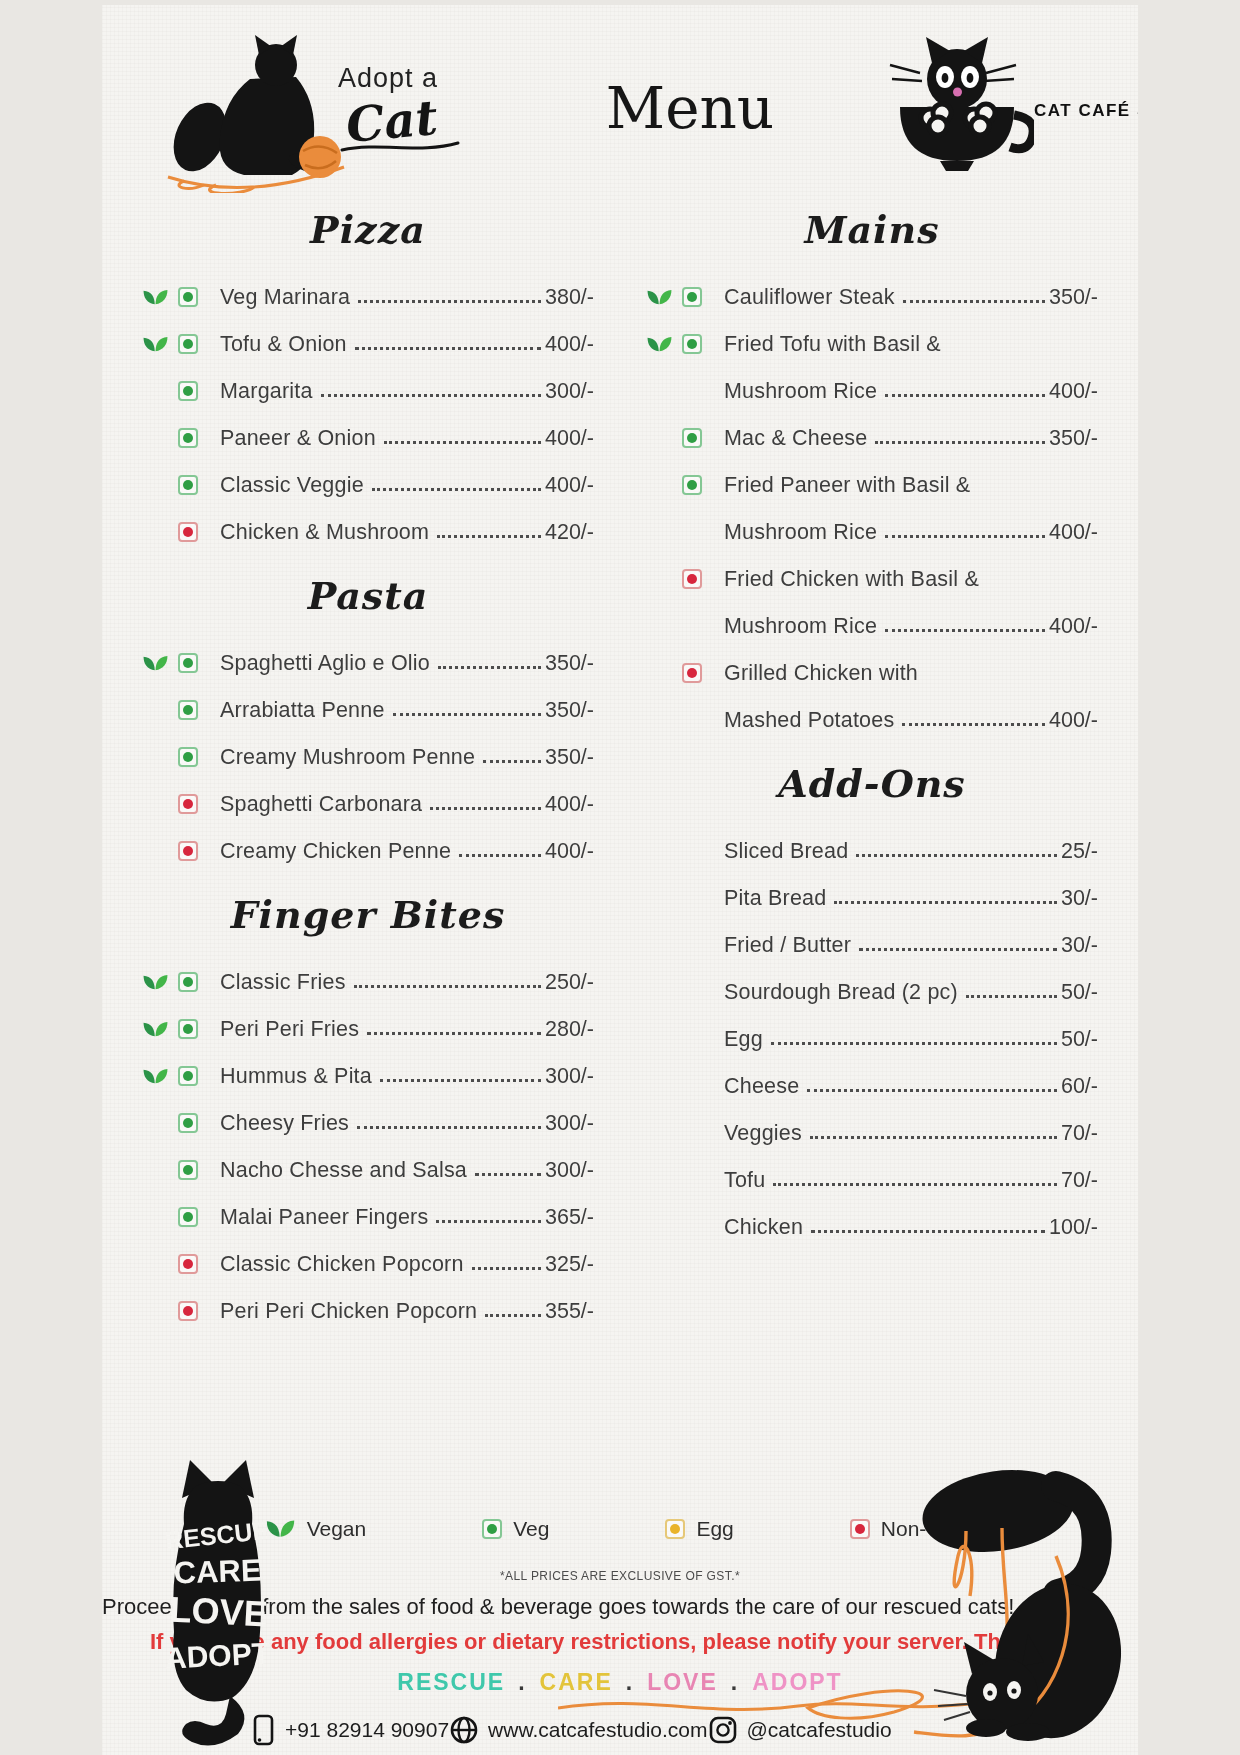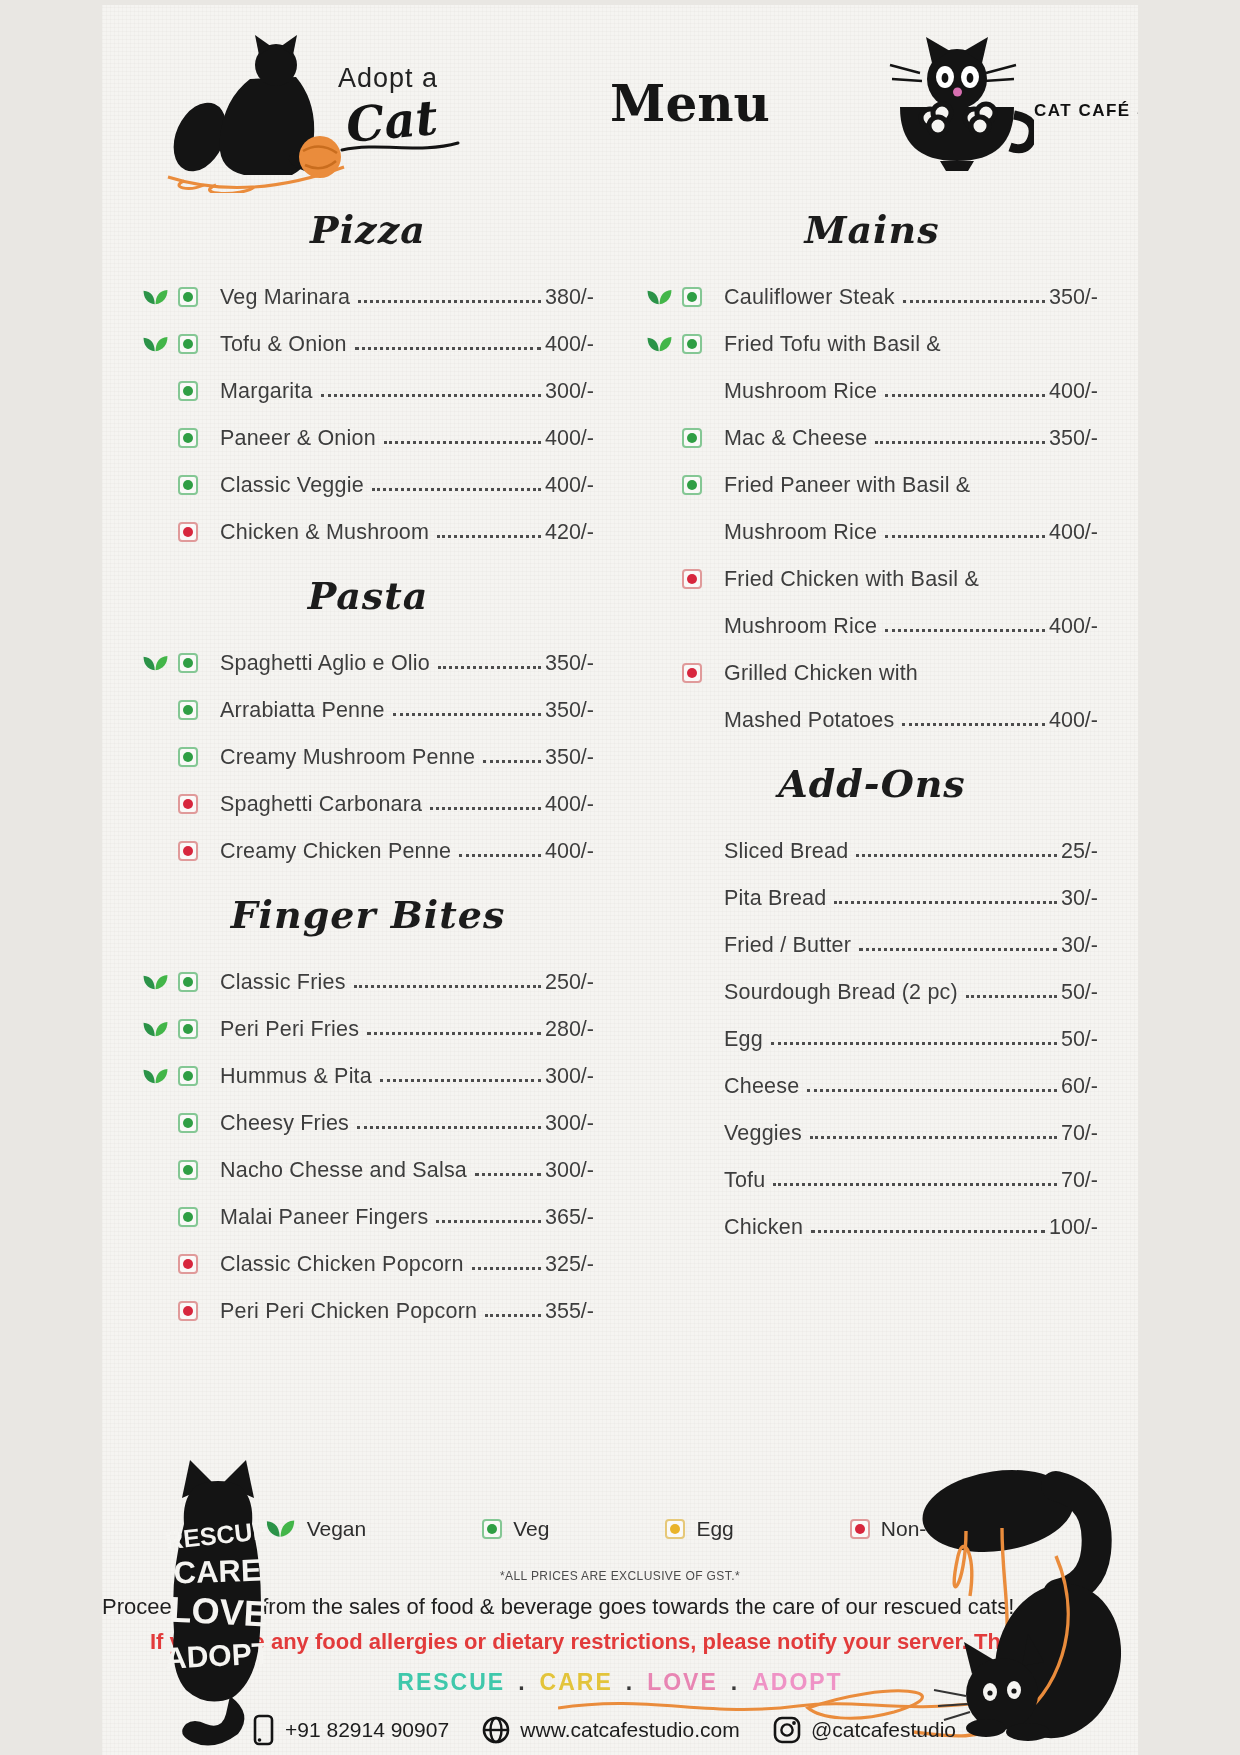--- a/index.html
+++ b/index.html
@@ -9,21 +9,21 @@
     background-image:
       repeating-linear-gradient(0deg, rgba(120,110,100,0.035) 0 1px, transparent 1px 4px),
       repeating-linear-gradient(90deg, rgba(120,110,100,0.03) 0 1px, transparent 1px 4px);}
   
   .top{display:flex;align-items:flex-start;padding:30px 56px 0;}
   .adopt-logo{display:flex;width:340px;align-items:flex-start;}
   .adopt-text{margin:28px 0 0 -10px;}
   .adopt-line1{font-size:27px;color:#222;letter-spacing:1px;}
   .adopt-script{font-family:"DejaVu Serif",serif;font-style:italic;font-weight:700;font-size:48px;color:#141414;transform:rotate(-5deg);margin:2px 0 0 8px;line-height:1;}
   .adopt-swash{display:block;margin:-4px 0 0 2px;}
-  .menu-title{flex:1;text-align:center;font-family:"DejaVu Serif",serif;font-weight:700;font-size:50px;color:#161616;margin:44px 0 0;line-height:1;}
+  .menu-title{flex:1;text-align:center;font-family:"DejaVu Serif",serif;font-weight:400;font-size:58px;color:#161616;margin:44px 0 0;line-height:1;}
   .brand{width:200px;display:flex;flex-direction:row;align-items:center;}
   .brand-name{font-size:17px;font-weight:bold;letter-spacing:1.5px;color:#111;white-space:nowrap;margin-top:6px;}
   .brand-country{font-size:10px;color:#8a8a8a;letter-spacing:3px;margin-top:2px;font-style:italic;}
   
   .menu-grid{display:flex;gap:52px;padding:4px 40px 0;}
   .col{flex:1;min-width:0;}
   .section-title{text-align:center;font-family:"DejaVu Serif",serif;font-style:italic;font-weight:700;font-size:38px;color:#1c1c1c;margin:28px 0 32px;letter-spacing:1px;}
   .menu-section:first-child .section-title{margin-top:6px;}
   .item-row{display:flex;align-items:center;margin-bottom:21px;min-height:26px;}
   .slot{flex:0 0 auto;display:flex;align-items:center;}
@@ -43,21 +43,21 @@
   
   .footer{position:absolute;left:0;right:0;bottom:14px;}
   .legend-row{display:flex;justify-content:center;gap:116px;margin-bottom:28px;align-items:center;}
   .legend-item{display:flex;align-items:center;gap:11px;font-size:21px;color:#2e2e2e;}
   .legend-item .vegan-svg{width:31px;height:20px;}
   .gst{text-align:center;font-size:12px;color:#4b4b4b;margin:0 0 11px;letter-spacing:.4px;}
   .proceeds{text-align:left;font-size:22px;color:#1f1f1f;margin:0 0 9px;}
   .allergy{text-align:center;font-size:22px;font-weight:bold;color:#e23b3b;margin:0 0 14px;}
   .motto{text-align:center;font-size:23px;font-weight:800;letter-spacing:2px;margin:0 0 18px;}
   .motto-sep{color:#3a3a3a;margin:0 13px;}
-  .contact-row{display:flex;align-items:center;justify-content:space-between;padding:0 182px 0 148px;font-size:21px;color:#1d1d1d;position:relative;z-index:2;}
+  .contact-row{display:flex;align-items:center;justify-content:flex-start;padding:0 182px 0 148px;font-size:21px;color:#1d1d1d;position:relative;z-index:2;}
   .contact-item{display:flex;align-items:center;gap:9px;}
   .contact-icon svg{display:block;}
   
   .cat-left{position:absolute;left:46px;bottom:4px;z-index:1;}
   .cat-right{position:absolute;right:2px;bottom:0;z-index:1;}
   .yarn-line{position:absolute;right:150px;bottom:20px;z-index:0;}
   svg text{font-family:"Liberation Sans",sans-serif;}
 </style>
 </head>
 <body>

